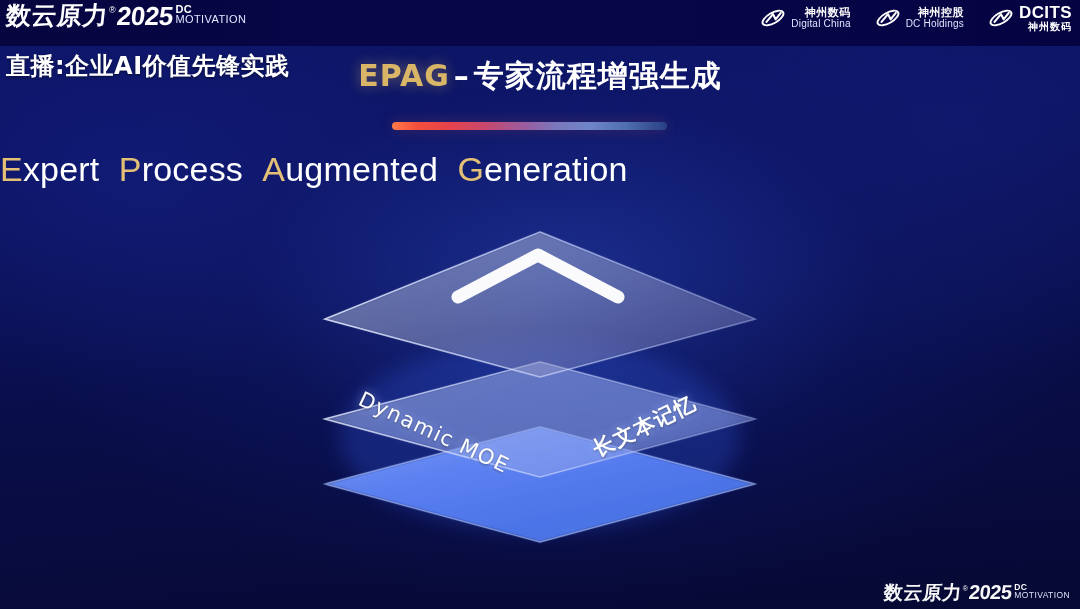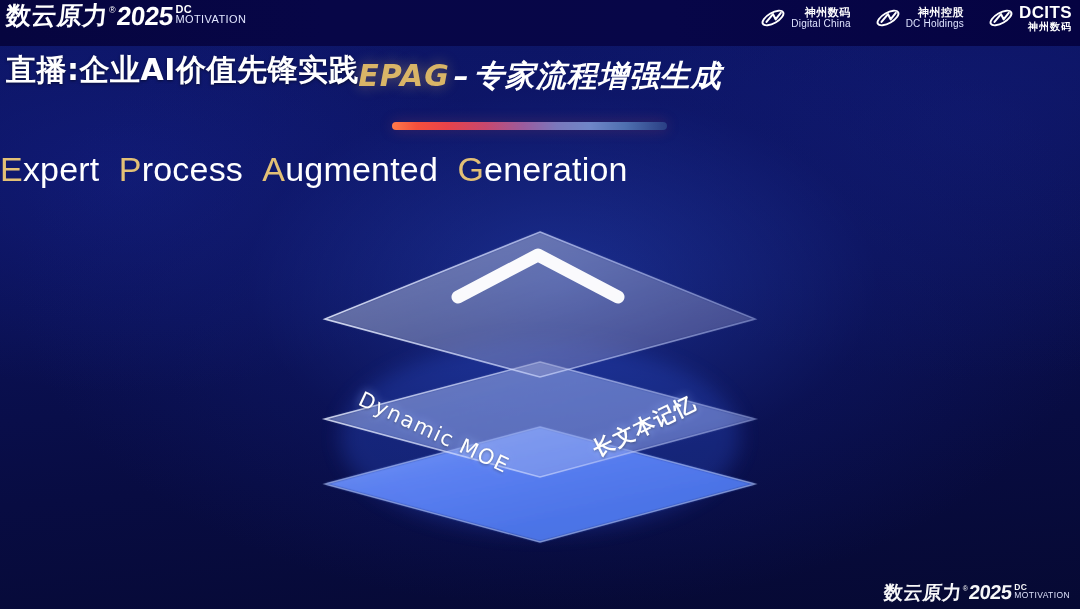--- a/index.html
+++ b/index.html
@@ -49,21 +49,21 @@
     line-height:28px; letter-spacing:-0.5px; margin-left:1px;
     transform:skewX(-6deg);
   }
   .logo-dc-wrap { margin-left:3px; margin-top:2px; line-height:1; }
   .logo-dc { font-size:11px; font-weight:bold; color:#ffffff; letter-spacing:0.3px; display:block; }
   .logo-mot { font-size:11px; font-weight:normal; color:#e2e6ff; letter-spacing:0.4px; display:block; margin-top:-1px; }
 
   
   #live-line {
     position:absolute; left:6px; top:50px;
-    font-size:30px; font-weight:bold; color:#ffffff;
+    font-size:24px; font-weight:bold; color:#ffffff;
     letter-spacing:0.5px;
     font-family:"DejaVu Sans","Liberation Sans",sans-serif;
     z-index:45;
     text-shadow:0 1px 3px rgba(0,0,0,0.5);
   }
 
   
   #partner-logos {
     position:absolute; right:8px; top:4px;
     display:flex; align-items:center; gap:24px;
@@ -81,21 +81,20 @@
 
   
   #main-title {
     position:absolute; left:0; right:0; top:56px;
     text-align:center;
     font-size:30px; font-weight:bold;
     font-family:"DejaVu Sans","Liberation Sans",sans-serif;
     letter-spacing:1px;
     z-index:30;
     white-space:nowrap;
-    font-style:italic;
   }
   #main-title .epag {
     color:#d9b567;
     text-shadow:0 0 14px rgba(217,181,103,0.45);
   }
   #main-title .dash { color:#ffffff; margin:0 4px; }
   #main-title .cn { color:#ffffff; }
 
   
   #divider {

